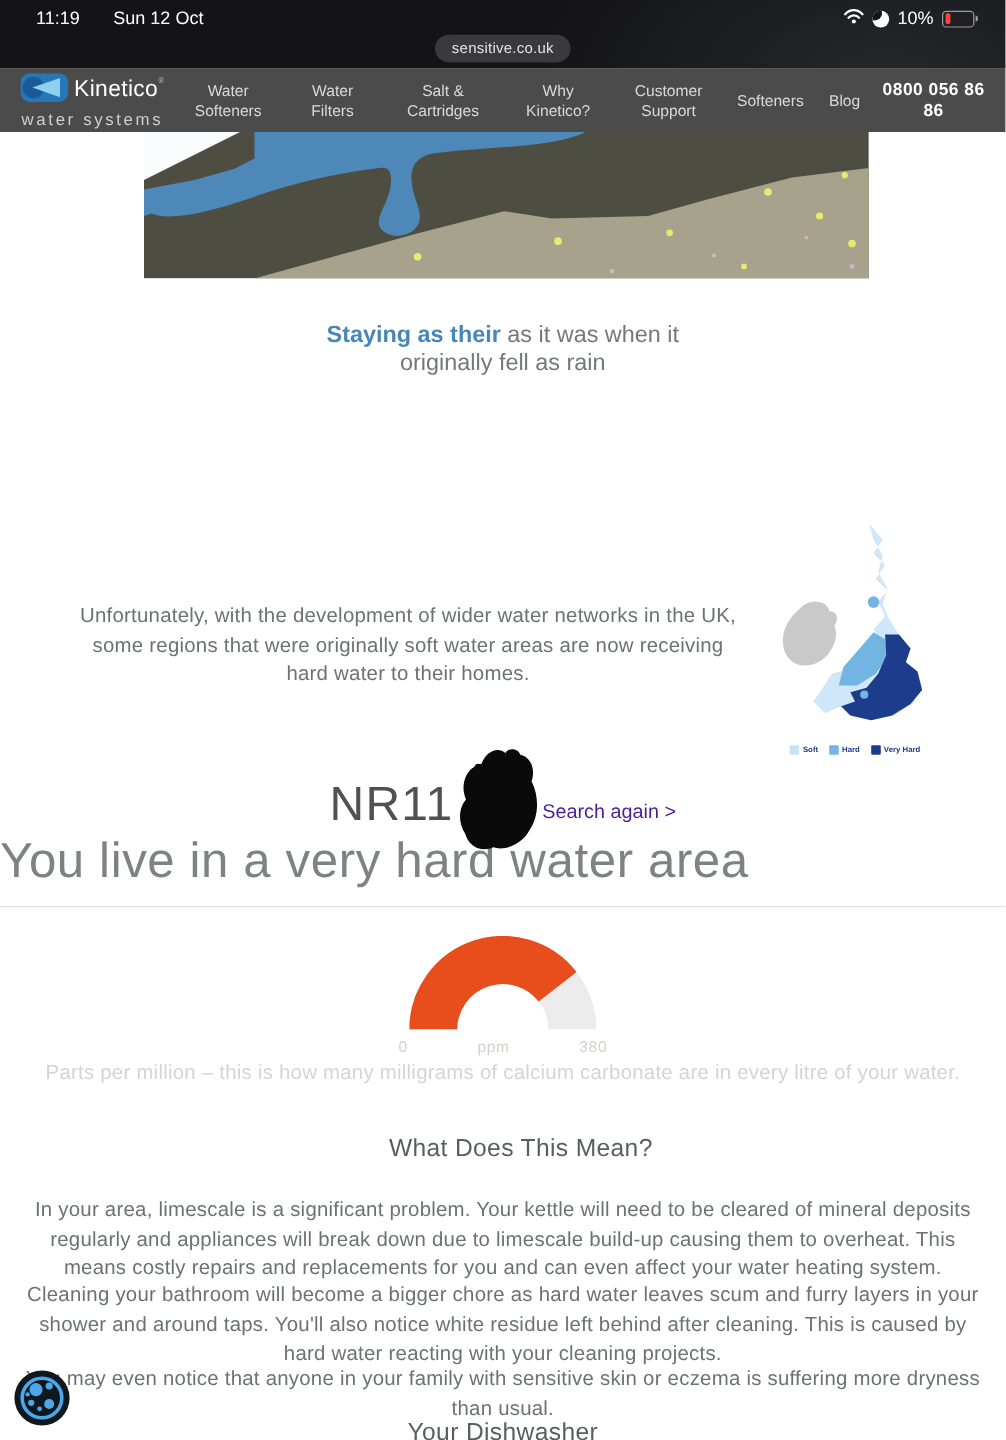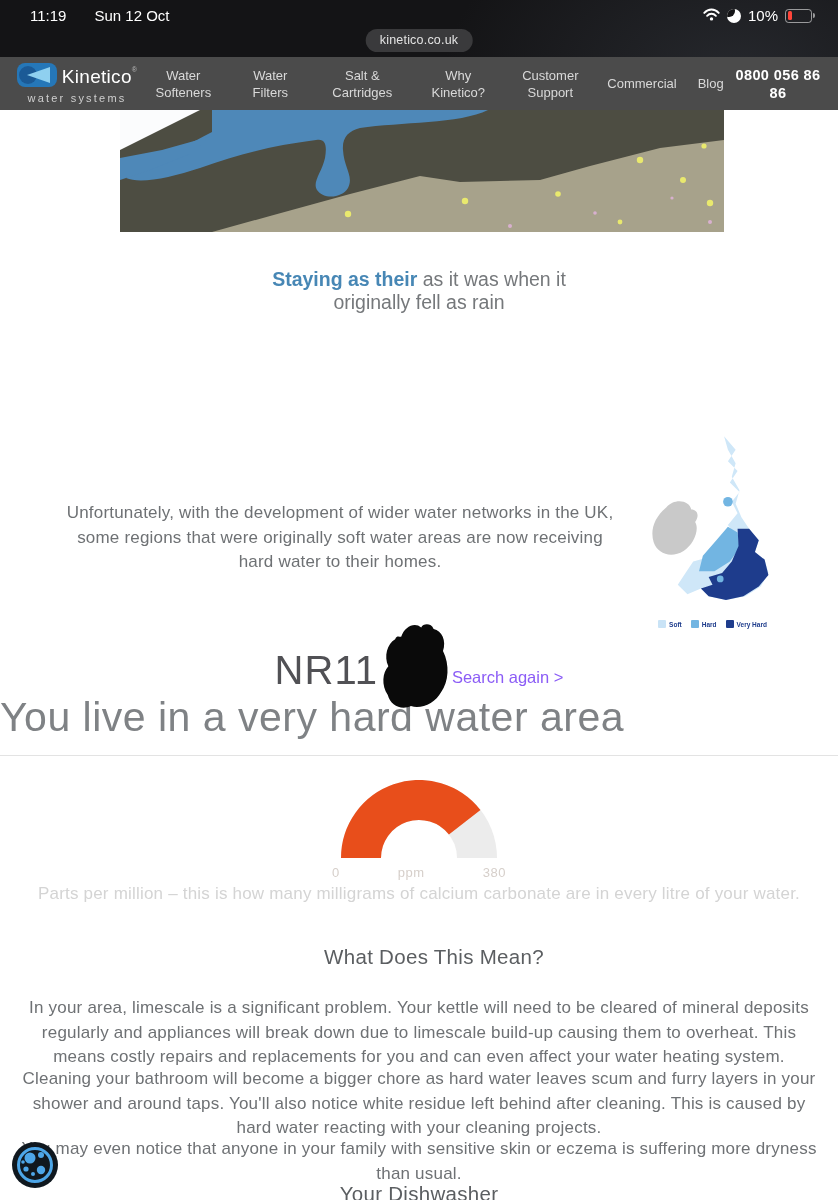--- a/index.html
+++ b/index.html
@@ -36,21 +36,21 @@
   }
   
   .navbar{
     position:absolute;top:57px;left:0;width:838px;height:53px;background:#4b4b4b;
     display:flex;align-items:center;box-sizing:border-box;padding:0 16px;z-index:4;
   }
   .brand{display:flex;flex-direction:column;align-items:center;width:122px;flex:none;cursor:pointer;}
   .brand-top{display:flex;align-items:center;gap:5px;}
   .brand-name{color:#fff;font-size:19px;letter-spacing:.3px;}
   .brand-reg{color:#bbb;font-size:7px;vertical-align:top;}
-  .brand-tag{color:#cfcfcf;font-size:11px;letter-spacing:2.2px;margin-top:1px;}
+  .brand-tag{color:#cfcfcf;font-size:14px;letter-spacing:2.2px;margin-top:1px;}
   .nav-links{flex:1;display:flex;justify-content:center;align-items:center;gap:21px;}
   .nav-item{
     color:#d9d9d9;font-size:13px;line-height:17px;text-align:center;cursor:pointer;
   }
   .nav-item.w70{width:70px;} .nav-item.w62{width:62px;} .nav-item.w80{width:80px;} .nav-item.w72{width:72px;}
   .nav-phone{color:#fff;font-weight:bold;font-size:14.5px;line-height:18px;width:88px;text-align:center;flex:none;letter-spacing:.4px;}
   
   .illustration{position:absolute;top:110px;left:120px;width:604px;height:122px;}
   
   .hero-caption{
@@ -71,21 +71,21 @@
   .swatch.soft{background:#c9e3f6;}
   .swatch.hard{background:#72b5e2;}
   .swatch.vhard{background:#1e3c8c;}
   
   .result-row{
     position:absolute;top:648px;left:0;width:838px;
     display:flex;justify-content:center;align-items:center;
   }
   .postcode{font-size:40px;color:#515155;letter-spacing:1px;}
   .scribble{width:80px;height:92px;margin:-34px -4px -26px -6px;transform:rotate(-3deg);position:relative;z-index:2;}
-  .search-again{color:#8b5cf6;font-size:16.5px;margin-left:4px;margin-top:14px;cursor:pointer;text-decoration:none;}
+  .search-again{color:#4c1d95;font-size:16.5px;margin-left:4px;margin-top:14px;cursor:pointer;text-decoration:none;}
   .result-headline{
     position:absolute;top:694px;left:0;width:838px;text-align:left;
     font-size:41px;font-weight:300;color:#7f8285;letter-spacing:.5px;
   }
   .divider{position:absolute;top:755px;left:0;width:838px;border-top:1px solid #e3e3e3;}
   
   .gauge-wrap{position:absolute;top:780px;left:0;width:838px;display:flex;flex-direction:column;align-items:center;}
   .gauge-labels{width:174px;display:flex;justify-content:space-between;font-size:13px;color:#d6cfca;margin-top:7px;letter-spacing:.5px;}
   .gauge-caption{
     position:absolute;top:884px;left:24px;width:790px;text-align:center;
@@ -116,21 +116,21 @@
           <circle cx="8.5" cy="10.9" r="1.7" fill="#fff"></circle>
         </svg>
       </span>
       <span class="moon"></span>
       <span>10%</span>
       <span class="battery">
           <span class="battery-fill"></span>
         </span>
     </div>
   </div>
-  <div class="url-pill">kinetico.co.uk</div>
+  <div class="url-pill">sensitive.co.uk</div>
 </div>
 
 <div class="navbar">
   <div class="brand">
     <div class="brand-top">
       <span>
         <svg width="40" height="24" viewBox="0 0 40 24">
           <rect x="0" y="0" width="40" height="24" rx="8" fill="#2577b8"></rect>
           <circle cx="11" cy="12" r="9" fill="#1b5a96"></circle>
           <path d="M33,4 L33,20 L10,12 Z" fill="#8fd0f0"></path>
@@ -139,21 +139,21 @@
       <span class="brand-name"><span>Kinetico</span><sup class="brand-reg">®</sup></span>
     </div>
     <div class="brand-tag">water systems</div>
   </div>
   <div class="nav-links">
     <div class="nav-item w70">Water Softeners</div>
     <div class="nav-item w62">Water Filters</div>
     <div class="nav-item w80">Salt &amp; Cartridges</div>
     <div class="nav-item w70">Why Kinetico?</div>
     <div class="nav-item w72">Customer Support</div>
-    <div class="nav-item">Commercial</div>
+    <div class="nav-item">Softeners</div>
     <div class="nav-item">Blog</div>
   </div>
   <div class="nav-phone">0800 056 86 86</div>
 </div>
 
 <div class="illustration">
   <svg width="604" height="122" viewBox="0 0 604 122">
     <rect x="0" y="0" width="604" height="122" fill="#4d4d42"></rect>
     <polygon points="0,0 80,0 0,40" fill="#fbfcfd"></polygon>
     <path d="M92,0 L368,0 C340,14 280,12 240,18 C228,21 222,28 223,40 C224,58 234,66 228,78 C222,88 204,90 197,80 C192,72 202,62 205,48 C207,36 206,28 196,30 C150,36 120,44 80,58 C50,68 20,74 6,68 C20,58 50,44 92,22 Z" fill="#4e88b8"></path>

